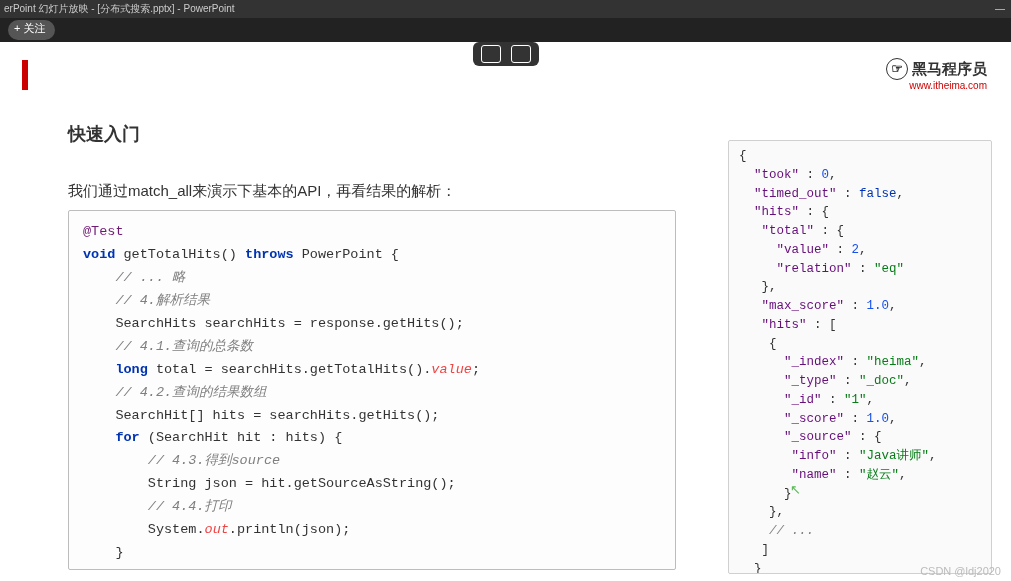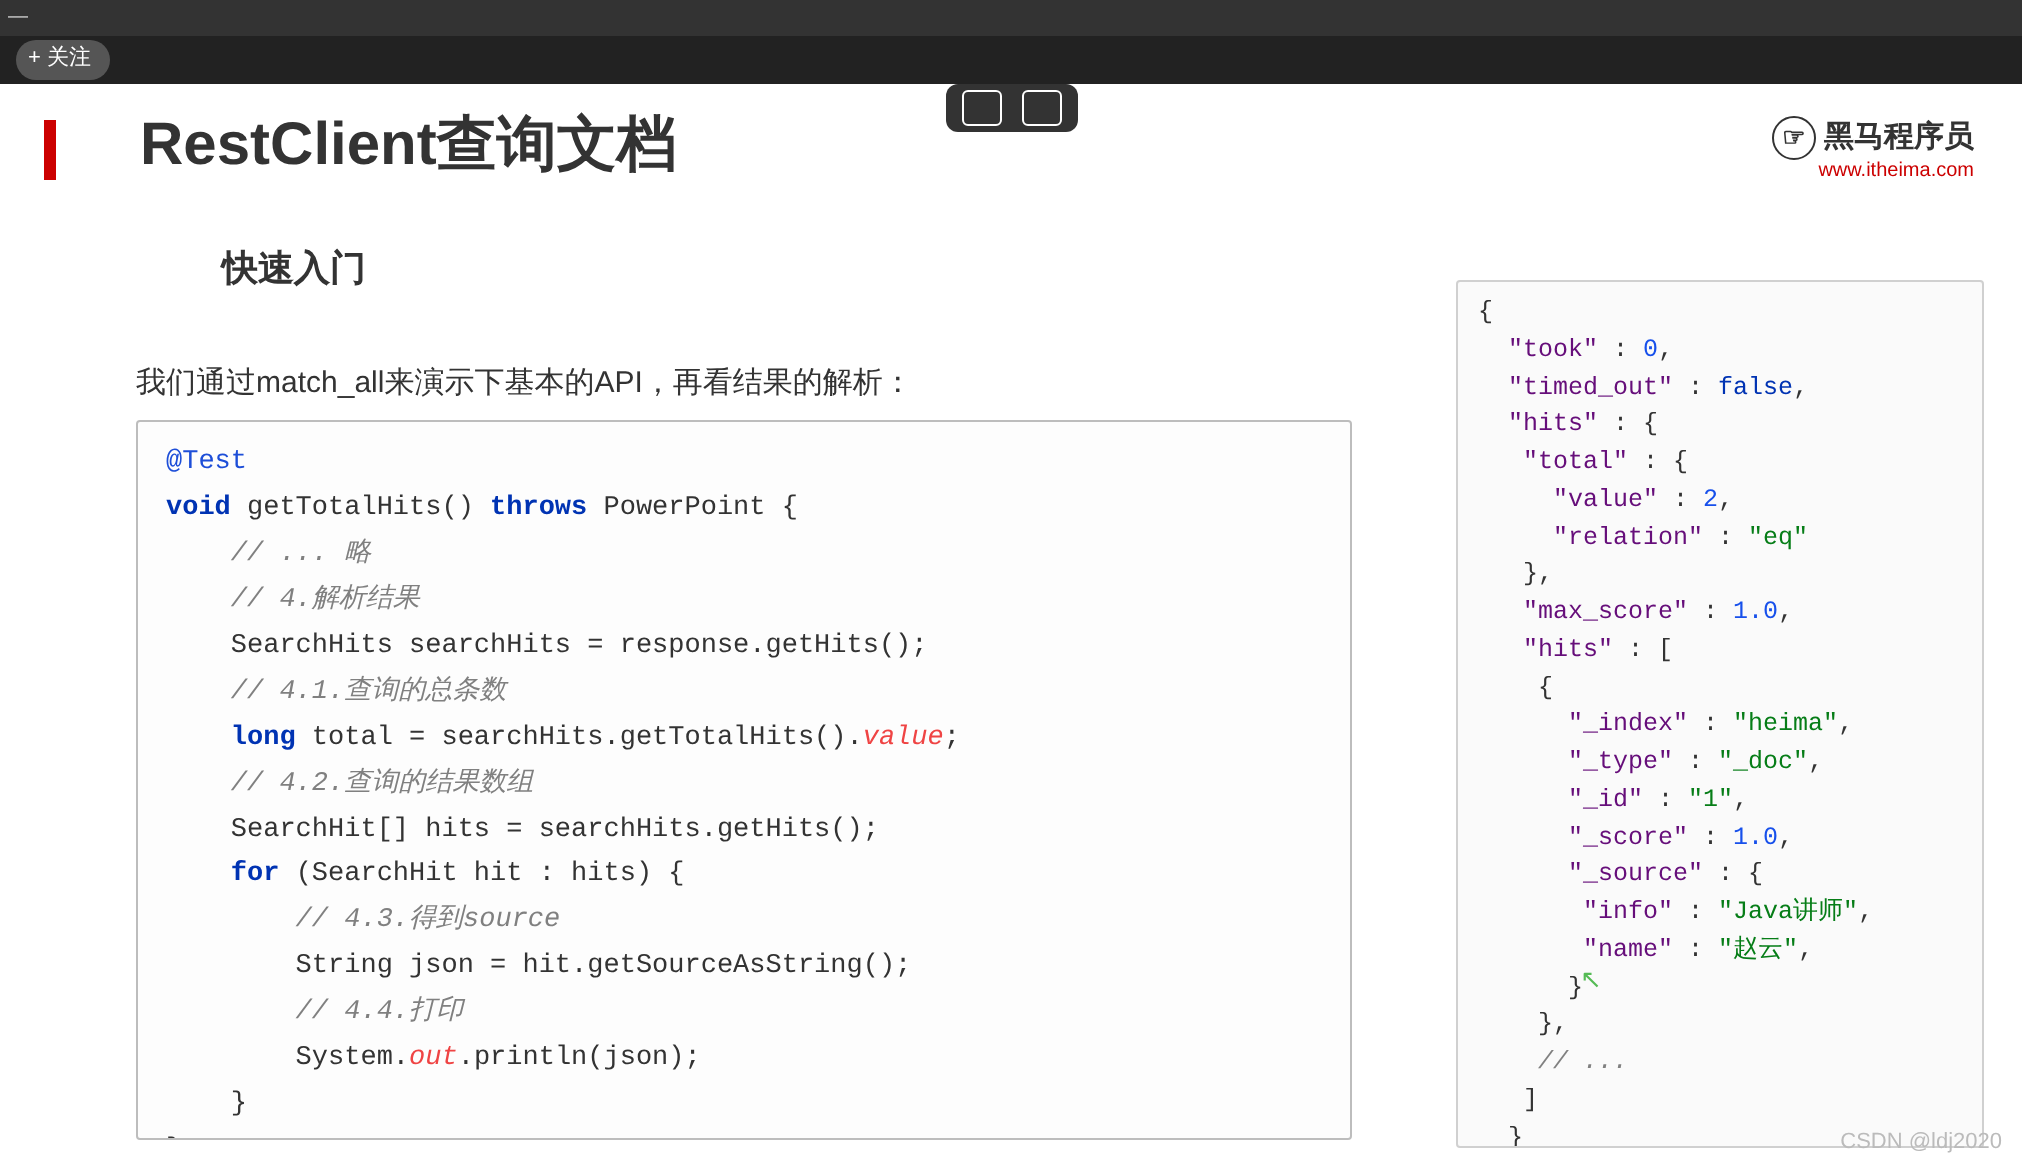--- a/index.html
+++ b/index.html
@@ -77,21 +77,20 @@
     display:inline-flex; align-items:center; justify-content:center;
     font-size:13px; font-weight:bold; color:#333;
   }
   .subtitle {
     position: absolute;
     left: 68px;
     top: 80px;
     font-size: 18px;
     font-weight: bold;
     color: #333;
-    margin-left: 43px;
   }
   .lead {
     position: absolute;
     left: 68px;
     top: 140px;
     font-size: 15px;
     color: #333;
   }
   .code-left {
     position: absolute;
@@ -123,21 +122,21 @@
     padding: 6px 10px;
     box-sizing: border-box;
     font-family: Consolas, "Courier New", monospace;
     font-size: 12.5px;
     line-height: 1.5;
     color: #333;
     white-space: pre;
     overflow: hidden;
   }
   .kw { color: #0033b3; font-weight: bold; }
-  .ann { color: #1d4ed8; }
+  .ann { color: #701a75; }
   .cm { color: #808080; font-style: italic; }
   .fld { color: #ef4444; font-style: italic; }
   .jkey { color: #660e7a; }
   .jnum { color: #1750eb; }
   .jstr { color: #067d17; }
   .jbool { color: #0033b3; }
   .top-icons {
     position: absolute;
     top: 0px;
     left: 50%;
@@ -161,35 +160,35 @@
     left: 790px;
     top: 440px;
     font-size: 13px;
     color: #5b5;
   }
 </style>
 </head>
 <body>
 
 <div class="titlebar">
+  <span>erPoint 幻灯片放映 - [分布式搜索.pptx] - PowerPoint</span>
   <span class="right">—</span>
 </div>
 <div class="subbar">
   <span class="follow-pill">+  关注</span>
 </div>
 
 <div class="slide">
 
   <div class="top-icons">
     <span class="ti"></span>
     <span class="ti"></span>
   </div>
 
   <div class="accent"></div>
-  <div class="slide-title">RestClient查询文档</div>
 
   <div class="logo">
     <div class="logo-cn">
       <span class="logo-ico">☞</span>
       <span>黑马程序员</span>
     </div>
     <div class="logo-en">www.itheima.com</div>
   </div>
 
   <div class="subtitle">快速入门</div>

